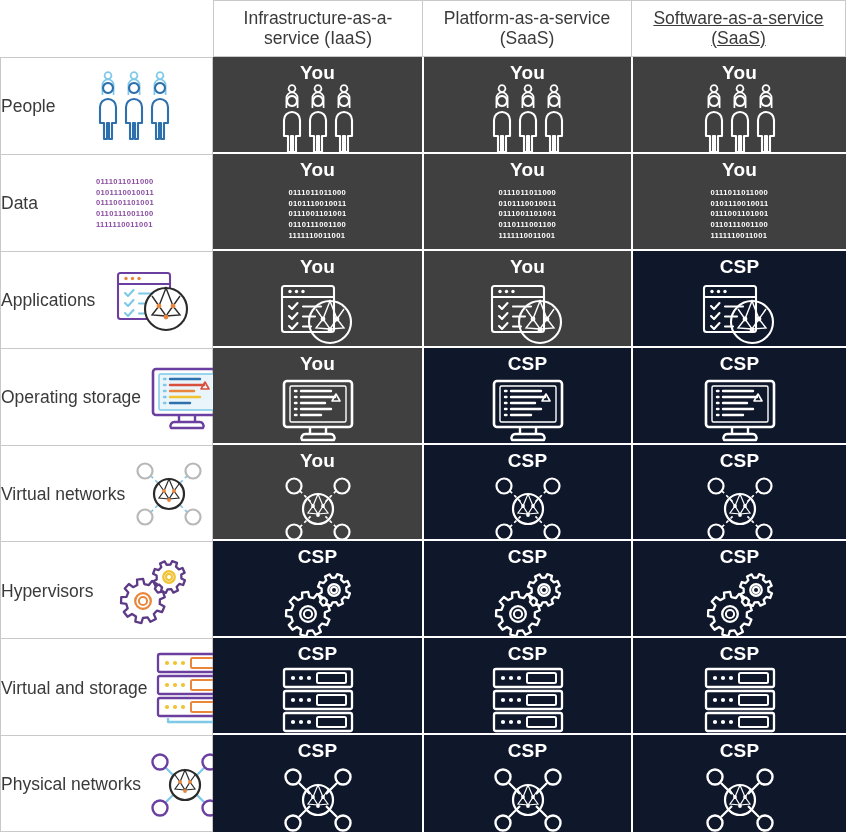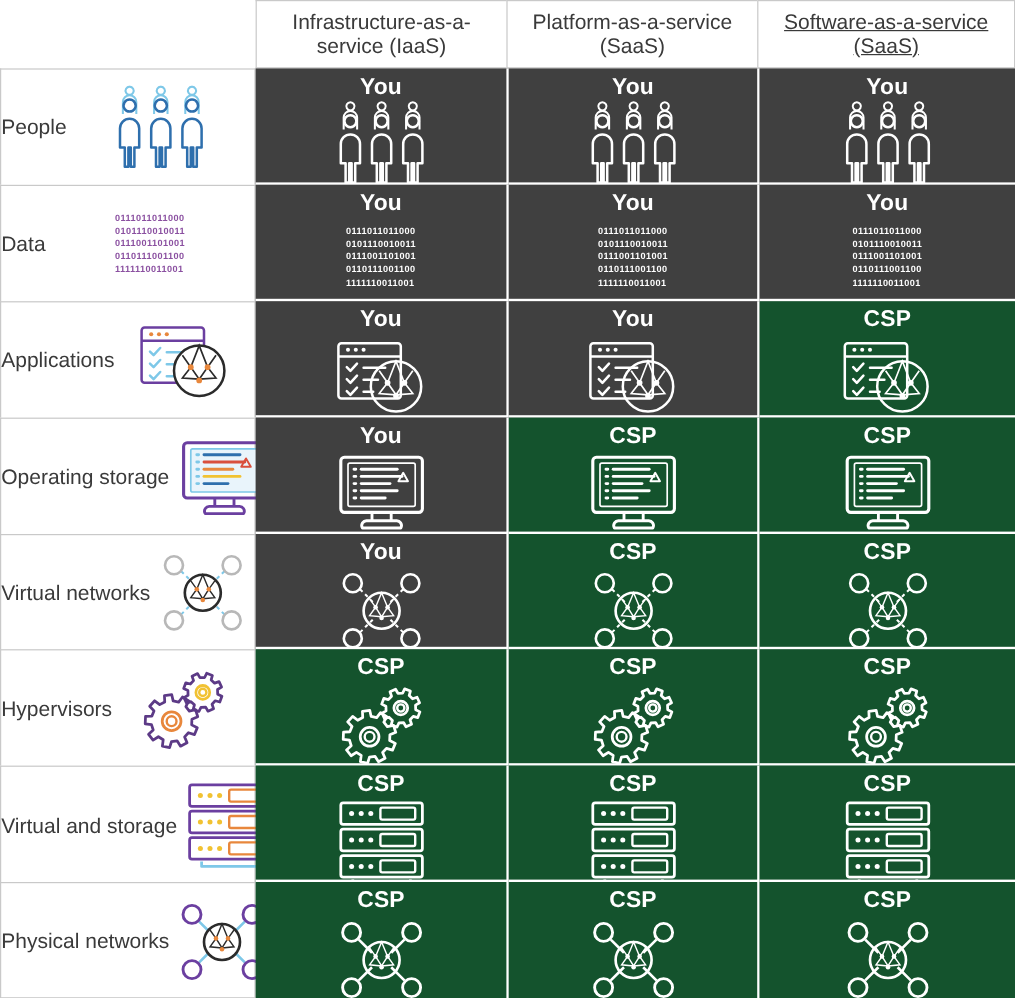--- a/index.html
+++ b/index.html
@@ -95,21 +95,21 @@
     padding-top: 5px;
     border-right: 2px solid #ffffff;
     border-bottom: 2px solid #ffffff;
   }
   .vc-0 { width: 211px; }
   .vc-1 { width: 209px; }
   .vc-2 { width: 213px; border-right: none; }
   .row:last-child .val-cell { border-bottom: none; }
 
   .val-green { background: #404040; }
-  .val-blue  { background: #14532d; }
+  .val-blue  { background: #0f172a; }
 
   .val-text {
     font-size: 19px;
     font-weight: bold;
     color: #ffffff;
     line-height: 1.15;
     letter-spacing: 0.2px;
   }
   .val-icon {
     flex: 1;

